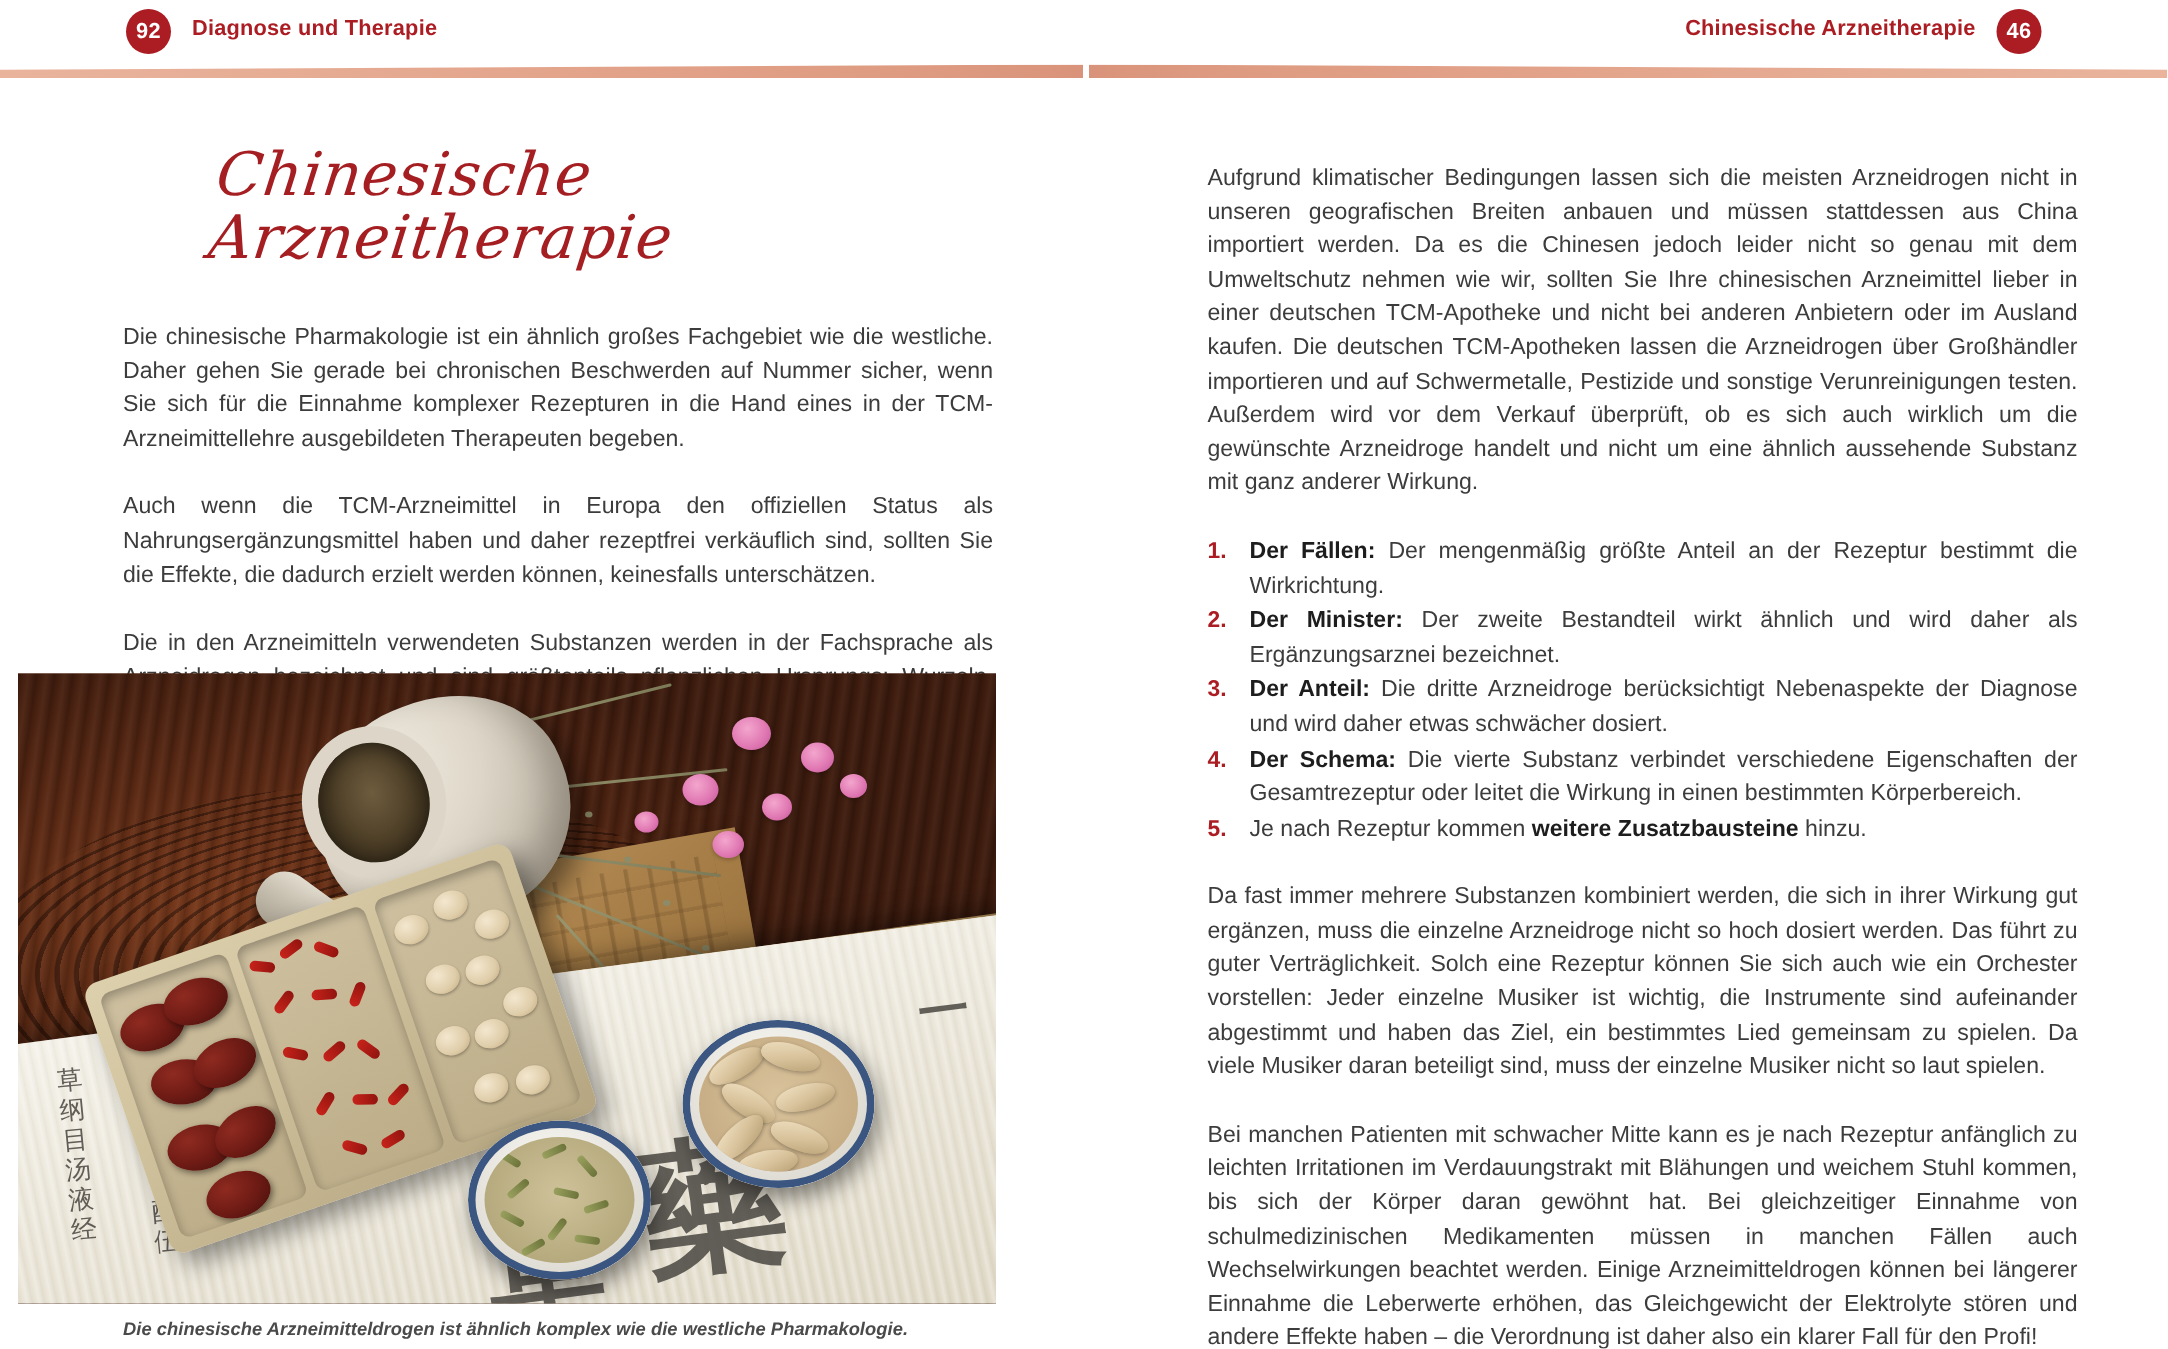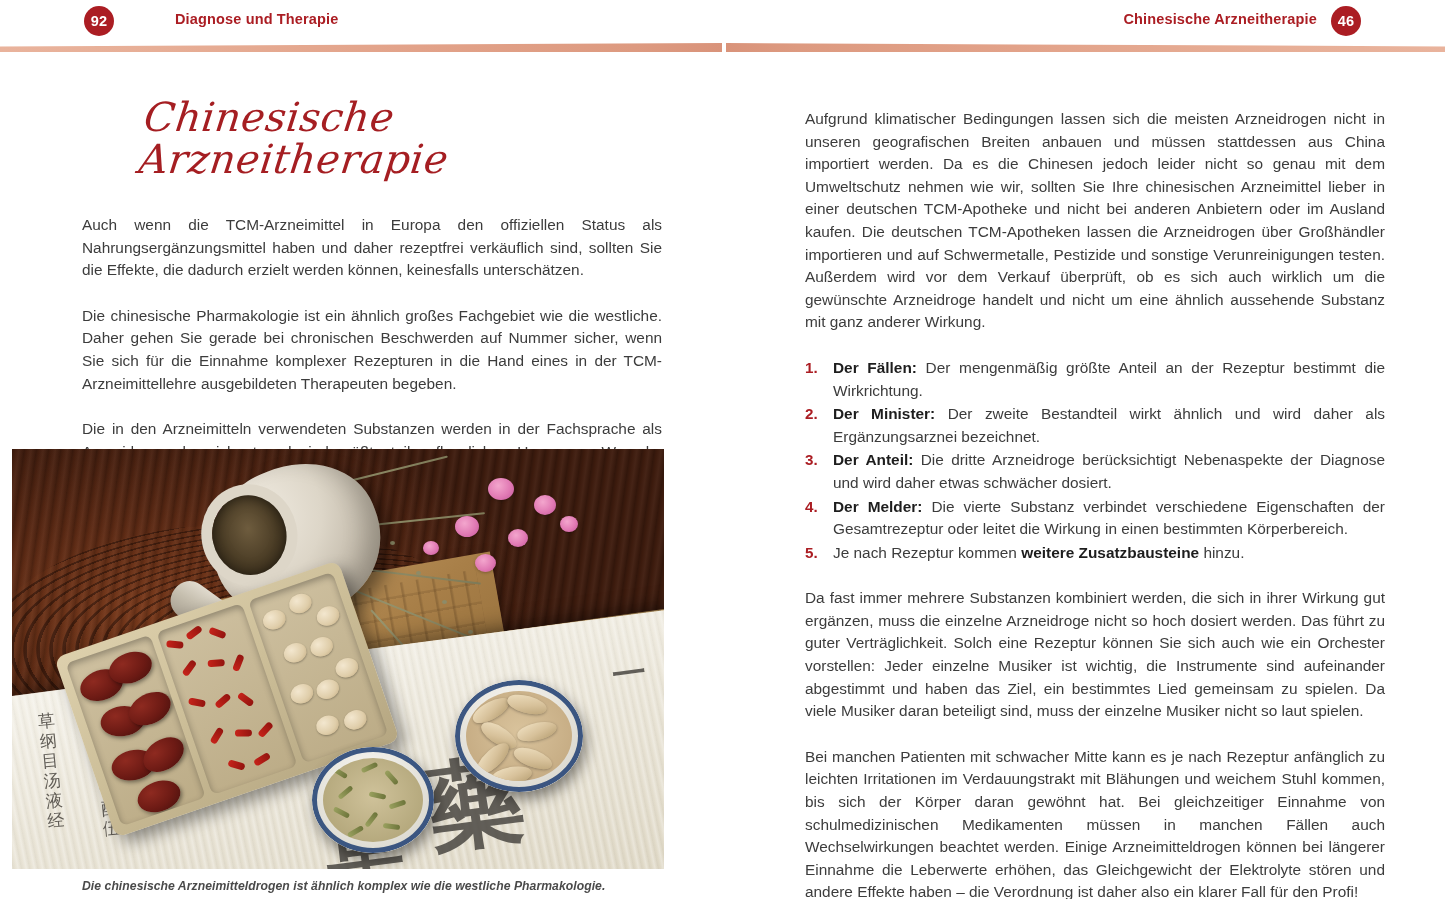--- a/index.html
+++ b/index.html
@@ -50,21 +50,20 @@
   .folio-right { right: 84px; }
 
   .running-title {
     position: absolute;
     top: 11px;
     font-size: 14.5px;
     font-weight: bold;
     color: #ab1d23;
     letter-spacing: 0.15px;
     white-space: nowrap;
-    margin-left: 47px;
   }
   .running-title-left  { left: 128px; }
   .running-title-right { right: 128px; }
 
   
   .rule-wrap {
     position: absolute;
     top: 43px;
     left: 0;
     width: 1445px;
@@ -466,22 +465,22 @@
       <div class="rule rule-left"></div>
       <div class="rule rule-right"></div>
     </div>
   </div>
 
   <div class="page-left">
     <div class="col col-left">
 
       <h1 class="chapter-title">Chinesische Arzneitherapie</h1>
 
+      <p class="body">Die chinesische Pharmakologie ist ein ähnlich großes Fachgebiet wie die westliche. Daher gehen Sie gerade bei chronischen Beschwerden auf Nummer sicher, wenn Sie sich für die Einnahme komplexer Rezepturen in die Hand eines in der TCM-Arzneimittellehre ausgebildeten Therapeuten begeben.</p>
       <p class="body">Auch wenn die TCM-Arzneimittel in Europa den offiziellen Status als Nahrungsergänzungsmittel haben und daher rezeptfrei verkäuflich sind, sollten Sie die Effekte, die dadurch erzielt werden können, keinesfalls unterschätzen.</p>
-      <p class="body">Die chinesische Pharmakologie ist ein ähnlich großes Fachgebiet wie die westliche. Daher gehen Sie gerade bei chronischen Beschwerden auf Nummer sicher, wenn Sie sich für die Einnahme komplexer Rezepturen in die Hand eines in der TCM-Arzneimittellehre ausgebildeten Therapeuten begeben.</p>
       <p class="body">Die in den Arzneimitteln verwendeten Substanzen werden in der Fachsprache als Arzneidrogen bezeichnet und sind größtenteils pflanzlichen Ursprungs: Wurzeln, Zweige, Blätter, Blüten. Aber auch Pilze, Muschelkalk und einige tierische Substanzen wie zum Beispiel getrocknete Insektenpanzer kommen bei einigen Erkrankungen zum Einsatz.</p>
     </div>
 
     <figure class="figure" style="margin:0;">
       <div class="photo">
 
         <div class="wood"></div>
         <div class="wood-grain"></div>
         <div class="wood-knot"></div>
 
@@ -646,21 +645,21 @@
         <li>
           <span class="num">1.</span><b>Der Fällen:</b><span> Der mengenmäßig größte Anteil an der Rezeptur bestimmt die Wirkrichtung.</span>
         </li>
         <li>
           <span class="num">2.</span><b>Der Minister:</b><span> Der zweite Bestandteil wirkt ähnlich und wird daher als Ergänzungsarznei bezeichnet.</span>
         </li>
         <li>
           <span class="num">3.</span><b>Der Anteil:</b><span> Die dritte Arzneidroge berücksichtigt Nebenaspekte der Diagnose und wird daher etwas schwächer dosiert.</span>
         </li>
         <li>
-          <span class="num">4.</span><b>Der Melder:</b><span> Die vierte Substanz verbindet verschiedene Eigenschaften der Gesamtrezeptur oder leitet die Wirkung in einen bestimmten Körperbereich.</span>
+          <span class="num">4.</span><b>Der Schema:</b><span> Die vierte Substanz verbindet verschiedene Eigenschaften der Gesamtrezeptur oder leitet die Wirkung in einen bestimmten Körperbereich.</span>
         </li>
         <li>
           <span class="num">5.</span><span id="item5">Je nach Rezeptur kommen <b>weitere Zusatzbausteine</b> hinzu.</span>
         </li>
       </ol>
 
       <p class="body">Da fast immer mehrere Substanzen kombiniert werden, die sich in ihrer Wirkung gut ergänzen, muss die einzelne Arzneidroge nicht so hoch dosiert werden. Das führt zu guter Verträglichkeit. Solch eine Rezeptur können Sie sich auch wie ein Orchester vorstellen: Jeder einzelne Musiker ist wichtig, die Instrumente sind aufeinander abgestimmt und haben das Ziel, ein bestimmtes Lied gemeinsam zu spielen. Da viele Musiker daran beteiligt sind, muss der einzelne Musiker nicht so laut spielen.</p>
       <p class="body">Bei manchen Patienten mit schwacher Mitte kann es je nach Rezeptur anfänglich zu leichten Irritationen im Verdauungstrakt mit Blähungen und weichem Stuhl kommen, bis sich der Körper daran gewöhnt hat. Bei gleichzeitiger Einnahme von schulmedizinischen Medikamenten müssen in manchen Fällen auch Wechselwirkungen beachtet werden. Einige Arzneimitteldrogen können bei längerer Einnahme die Leberwerte erhöhen, das Gleichgewicht der Elektrolyte stören und andere Effekte haben – die Verordnung ist daher also ein klarer Fall für den Profi!</p>
 
     </div>

